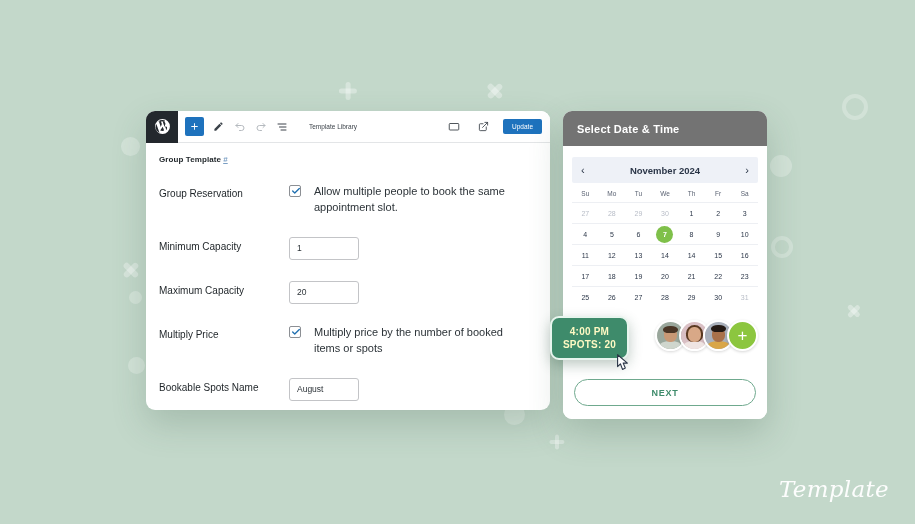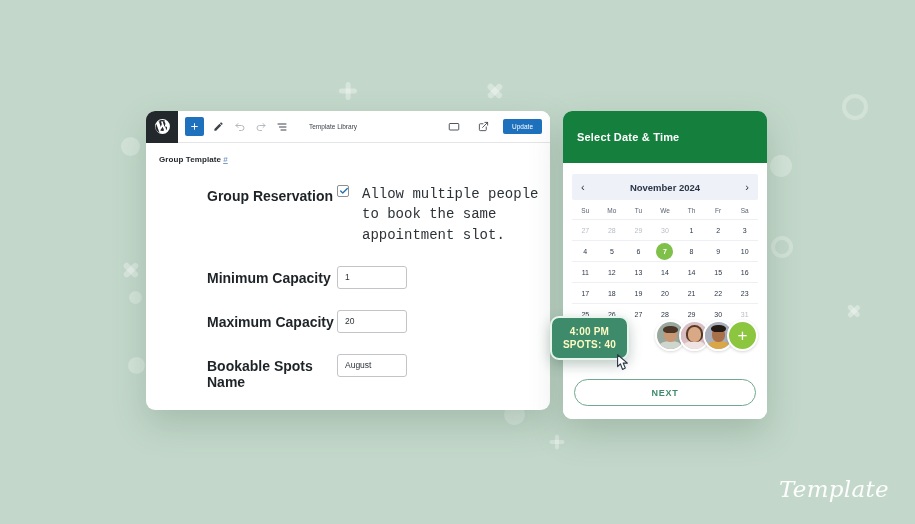--- a/index.html
+++ b/index.html
@@ -69,50 +69,50 @@
     font-size: 8px; font-weight: bold; color: #1d2327;
     padding-left: 13px; letter-spacing: .1px;
   }
   .anchor-hash {
     color: #7b9fc4; font-size: 8px; text-decoration: underline; margin-left: 2px;
   }
 
   .field-list { padding: 20px 0 0 13px; }
   .field-row { display: flex; align-items: flex-start; margin-bottom: 21px; }
   .field-label {
-    width: 130px; font-size: 14px; font-weight: bold;
-    color: #1d2327; padding-top: 4px; flex: 0 0 130px; margin-left: 48px;
+    width: 130px; font-size: 10px; font-weight: normal;
+    color: #1d2327; padding-top: 4px; flex: 0 0 130px;
   }
   .field-control { flex: 1; display: flex; align-items: flex-start; }
 
   .txt-input {
     width: 70px; height: 23px; border: 1px solid #c3c4c7;
     border-radius: 3px; background: #fff; font-size: 8.5px;
     color: #2c3338; padding: 0 7px; line-height: 21px;
   }
 
   .cb-wrap { display: flex; align-items: flex-start; gap: 13px; }
   .cb {
     width: 12px; height: 12px; border: 1px solid #8c8f94; border-radius: 2px;
     background: #fff; flex: 0 0 12px; position: relative; margin-top: 1px;
   }
   .cb svg { position:absolute; left:1px; top:0px; }
-  .cb-text { font-size: 14px; color: #2c3338; line-height: 1.45; max-width: 215px; font-family: Liberation Mono, monospace; }
+  .cb-text { font-size: 11px; color: #2c3338; line-height: 1.45; max-width: 215px; }
 
   
   .cal-card {
     position: absolute; left: 563px; top: 111px;
     width: 204px; height: 308px;
     background: #ffffff; border-radius: 9px;
     box-shadow: 0 14px 34px rgba(60,90,72,.24);
     overflow: visible;
   }
   .cal-inner { width: 100%; height: 100%; border-radius: 9px; overflow: hidden; background:#fff; }
   .cal-header {
-    height: 52px; background: #15803d; color: #fff;
+    height: 35px; background: #737373; color: #fff;
     display: flex; align-items: center; padding-left: 14px;
     font-size: 11px; font-weight: bold; letter-spacing: .2px;
   }
   .cal-month {
     height: 26px; margin: 11px 9px 0 9px; background: #eef1f7;
     display: flex; align-items: center; justify-content: space-between;
     padding: 0 9px; border-radius: 2px;
   }
   .cal-month-label { font-size: 9.5px; color: #2b3648; font-weight: bold; }
   .cal-nav { font-size: 11px; color: #2b3648; line-height: 1; }
@@ -292,20 +292,33 @@
         </div>
       </div>
 
       <div class="field-row">
         <div class="field-label">Maximum Capacity</div>
         <div class="field-control">
           <div class="txt-input">20</div>
         </div>
       </div>
 
+      <div class="field-row">
+        <div class="field-label">Multiply Price</div>
+        <div class="field-control">
+          <div class="cb-wrap">
+            <span class="cb">
+              <svg width="10" height="10" viewBox="0 0 24 24" fill="none" stroke="#2271b1" stroke-width="3.2" stroke-linecap="round" stroke-linejoin="round">
+                  <polyline points="20 6 9 17 4 12"></polyline>
+                </svg>
+            </span>
+            <span class="cb-text">Multiply price by the number of booked items or spots</span>
+          </div>
+        </div>
+      </div>
 
       <div class="field-row">
         <div class="field-label">Bookable Spots Name</div>
         <div class="field-control">
           <div class="txt-input">August</div>
         </div>
       </div>
 
     </div>
   </div>
@@ -449,21 +462,21 @@
             </div>
           </div>
         </div>
     </div>
 
     <div class="next-btn">NEXT</div>
   </div>
 
   <div class="slot-badge">
     <div class="slot-time">4:00 PM</div>
-    <div class="slot-spots">SPOTS: 40</div>
+    <div class="slot-spots">SPOTS: 20</div>
     <div class="cursor-ico">
       <svg width="17" height="21" viewBox="0 0 24 30">
         <path d="M5 1 L5 18 L9 14 L12 22 L16 20 L13 13 L19 13 Z" fill="#fff" stroke="#2b3648" stroke-width="1.6" stroke-linejoin="round"></path>
       </svg>
     </div>
   </div>
 
   <div class="avatars">
     <div class="av">
       <div class="face">

